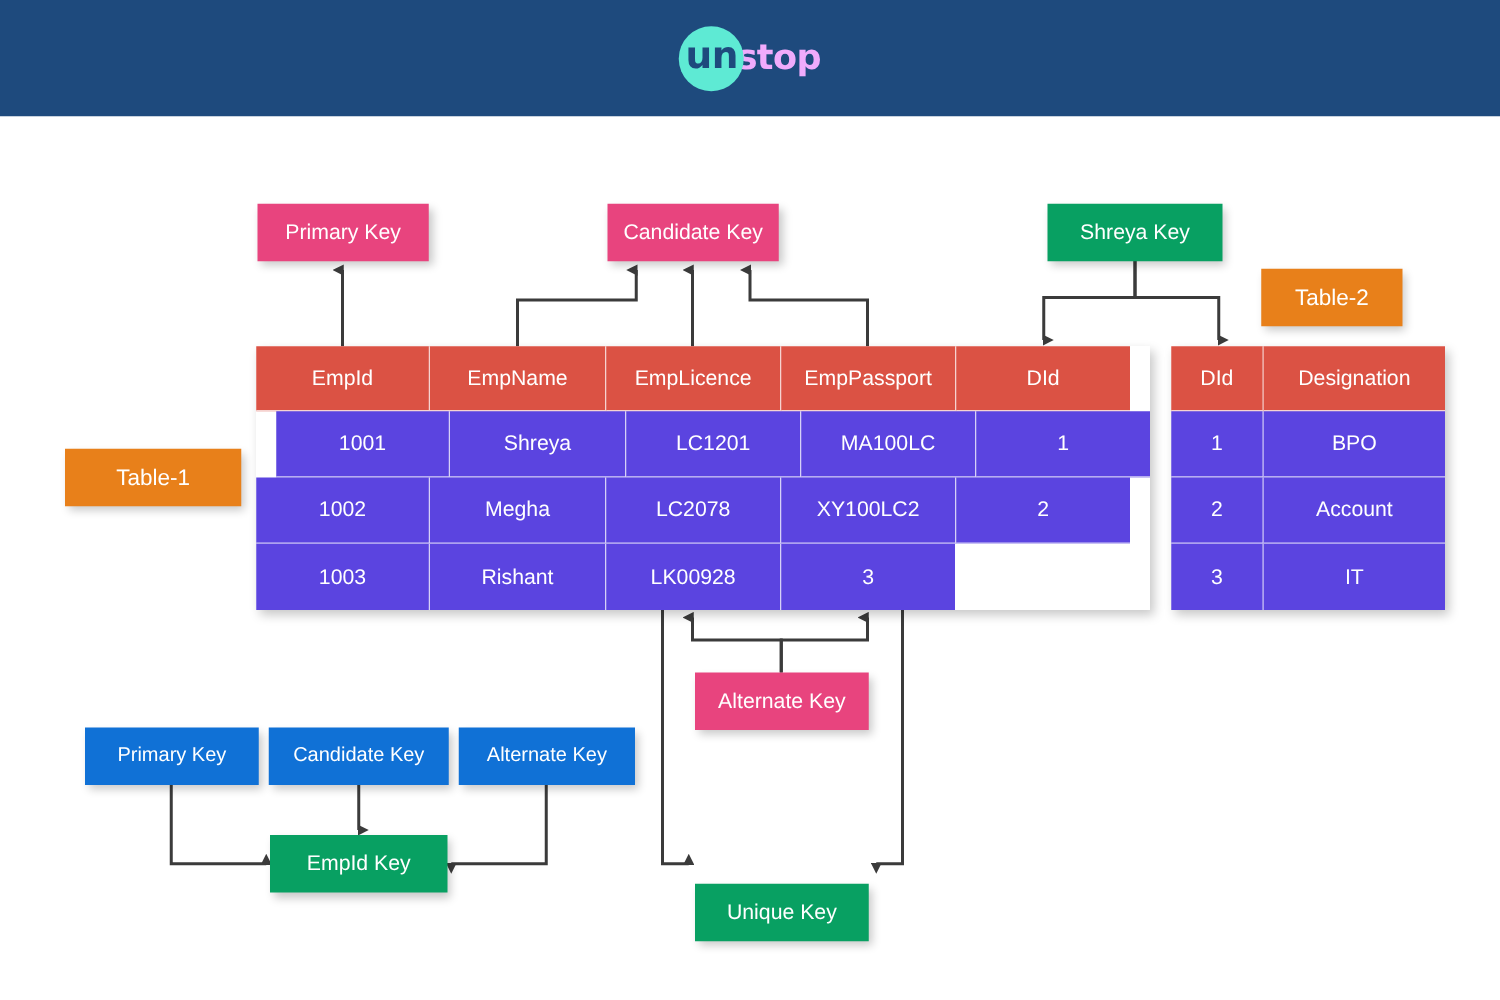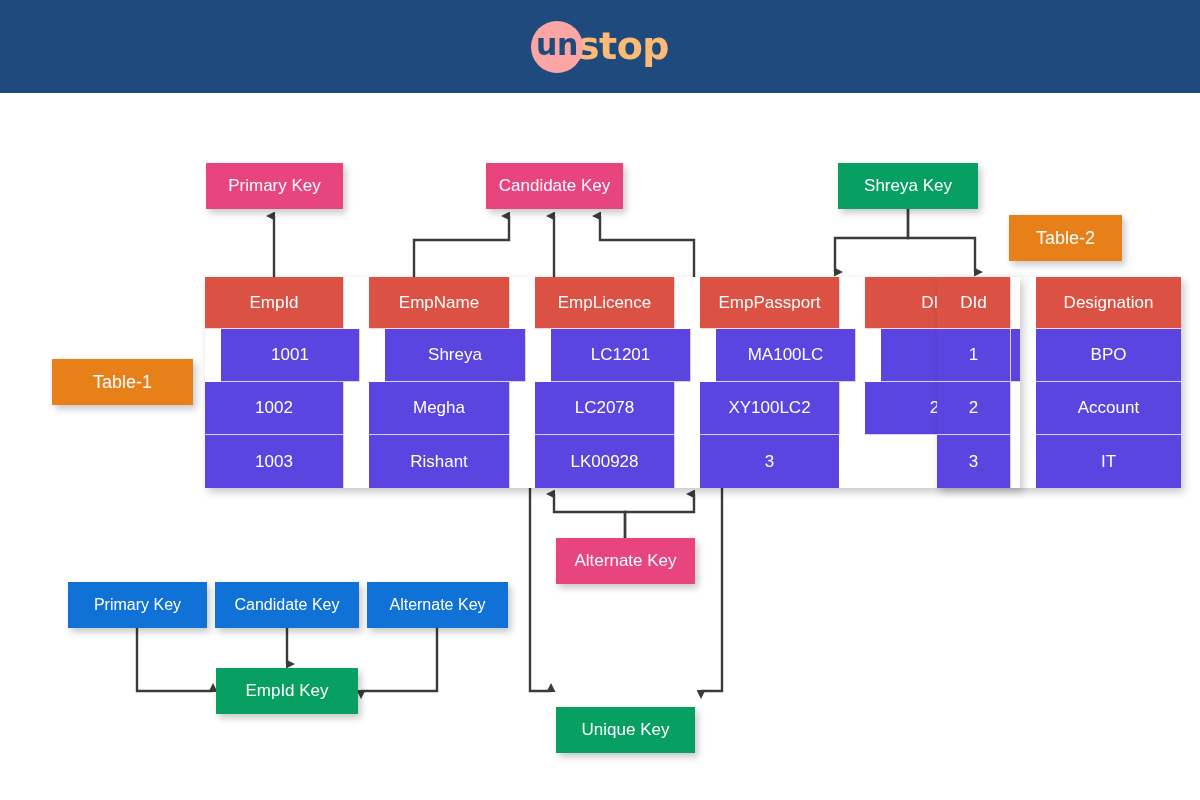--- a/index.html
+++ b/index.html
@@ -14,33 +14,33 @@
 
   
   .brand-band{
     position:absolute;left:0;top:0;width:1200px;height:93px;
     background:#1e4a7d;
     display:flex;align-items:center;justify-content:center;
   }
   .logo{display:flex;align-items:center;justify-content:center;}
   .logo-circle{
     width:52px;height:52px;border-radius:50%;
-    background:#fca5a5;
+    background:#5eead4;
     display:flex;align-items:center;justify-content:center;
     margin-right:-6px;
     position:relative;z-index:2;
   }
   .logo-un{
     font-size:30px;font-weight:bold;color:#1e4a7d;
     letter-spacing:-0.5px;line-height:1;
     font-family:"DejaVu Sans","Liberation Sans",sans-serif;
     padding-bottom:3px;
   }
   .logo-stop{
-    font-size:38px;font-weight:bold;color:#fdba74;
+    font-size:28px;font-weight:bold;color:#f0abfc;
     letter-spacing:-0.5px;line-height:1;
     font-family:"DejaVu Sans","Liberation Sans",sans-serif;
     padding-bottom:2px;
   }
 
   
   #wires{position:absolute;left:0;top:0;width:1200px;height:800px;}
 
   
   .node{
@@ -56,21 +56,21 @@
   .node.green {background:#08a062;}
   .node.orange{background:#e8801a;}
   .node.blue  {background:#1071d6;}
 
   .f16{font-size:16px;}
   .f17{font-size:17px;}
   .f18{font-size:18px;}
 
   
   .tbl{position:absolute;z-index:3;box-shadow:3px 4px 8px rgba(0,0,0,0.22);}
-  .trow{display:flex;gap:25px;}
+  .trow{display:flex;}
   .cell{
     box-sizing:border-box;
     display:flex;align-items:center;justify-content:center;
     color:#ffffff;font-size:17px;
     border-right:1px solid rgba(255,255,255,0.75);
     border-bottom:1px solid rgba(255,255,255,0.75);
   }
   .cell:last-child{border-right:none;}
   .trow:last-child .cell{border-bottom:none;}
   .head .cell{background:#db5244;height:52px;}

